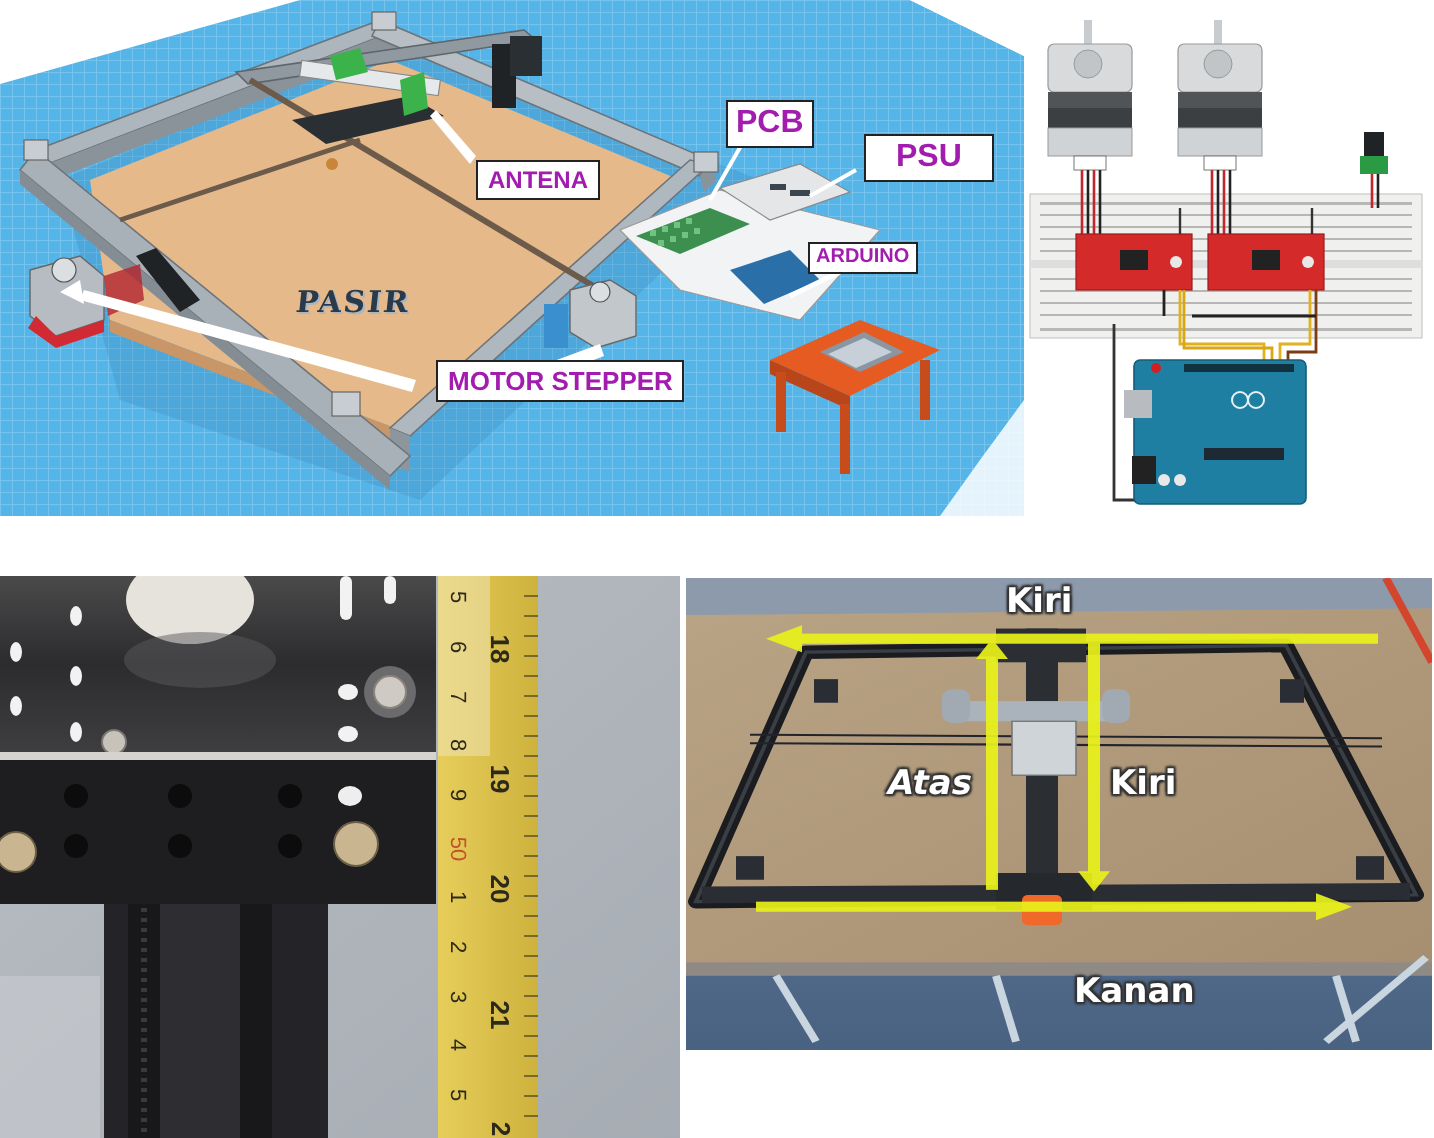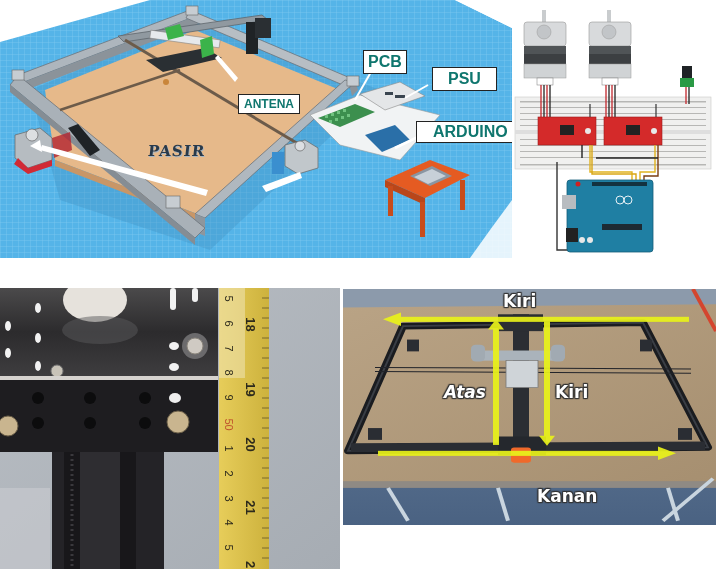--- a/index.html
+++ b/index.html
@@ -2,21 +2,21 @@
 <html><head>
 <meta charset="utf-8">
 <style>
   * { box-sizing: border-box; margin: 0; padding: 0; }
   html, body { width: 717px; height: 569px; background: #ffffff; overflow: hidden; }
   body { position: relative; font-family: "Liberation Sans", sans-serif; }
   .panel { position: absolute; overflow: hidden; }
   .panel svg { position: absolute; left: 0; top: 0; width: 100%; height: 100%; }
   .callout {
     position: absolute; background: #ffffff; border: 1.5px solid #222;
-    font-family: "Liberation Sans", sans-serif; font-weight: bold; color: #0f766e;
+    font-family: "Liberation Sans", sans-serif; font-weight: bold; color: #a21caf;
     white-space: nowrap; line-height: 1; padding: 3px 5px;
   }
   .photo-label {
     position: absolute; font-family: "DejaVu Sans", sans-serif; font-weight: bold;
     color: #ffffff; font-size: 17px; line-height: 1;
     text-shadow: 0 0 2px #333, 1px 1px 1px #333, -1px -1px 1px #333, 1px -1px 1px #333, -1px 1px 1px #333;
   }
   .pasir {
     position: absolute; font-family: "DejaVu Serif", serif; font-weight: bold;
     font-size: 15px; color: #2a3a4a; letter-spacing: 1px;
@@ -114,24 +114,25 @@
     <polygon points="414,177 432,169 446,176 428,184" fill="#c7d0d8"></polygon>
 
     <polygon points="238,78 218,55 215,58 235,82" fill="#ffffff"></polygon>
     <polygon points="208,190 42,145 40,150 206,196" fill="#ffffff"></polygon>
     <polygon points="40,140 30,146 42,152" fill="#ffffff"></polygon>
     <polygon points="262,186 300,172 302,178 266,192" fill="#ffffff"></polygon>
     <line x1="375" y1="65" x2="355" y2="100" stroke="#ffffff" stroke-width="2"></line>
     <line x1="428" y1="85" x2="405" y2="98" stroke="#ffffff" stroke-width="2"></line>
     <line x1="420" y1="136" x2="395" y2="148" stroke="#ffffff" stroke-width="2.5"></line>
   </svg>
-  <div class="callout" style="left:238px;top:80px;font-size:12px;margin-top:14px;">ANTENA</div>
+  <div class="callout" style="left:238px;top:80px;font-size:12px;">ANTENA</div>
   <div class="callout" style="left:363px;top:50px;font-size:16px;padding:3px 4px;">PCB</div>
   <div class="callout" style="left:432px;top:67px;font-size:16px;padding:3px 15px;">PSU</div>
-  <div class="callout" style="left:416px;top:121px;font-size:16px;padding:2px 16px;">ARDUINO</div>
+  <div class="callout" style="left:404px;top:121px;font-size:10px;padding:2px 3px;">ARDUINO</div>
+  <div class="callout" style="left:218px;top:180px;font-size:13px;">MOTOR STEPPER</div>
   <div class="pasir" style="left:148px;top:142px;">PASIR</div>
 </div>
 
 <div class="panel" style="left:512px;top:0;width:205px;height:258px;">
   <svg viewBox="0 0 205 258" preserveAspectRatio="none">
     <rect width="205" height="258" fill="#ffffff"></rect>
 
     <g>
       <rect x="30" y="10" width="4" height="16" fill="#c9ccce"></rect>
       <rect x="12" y="22" width="42" height="24" rx="3" fill="#d8dadc" stroke="#999" stroke-width="0.6"></rect>

